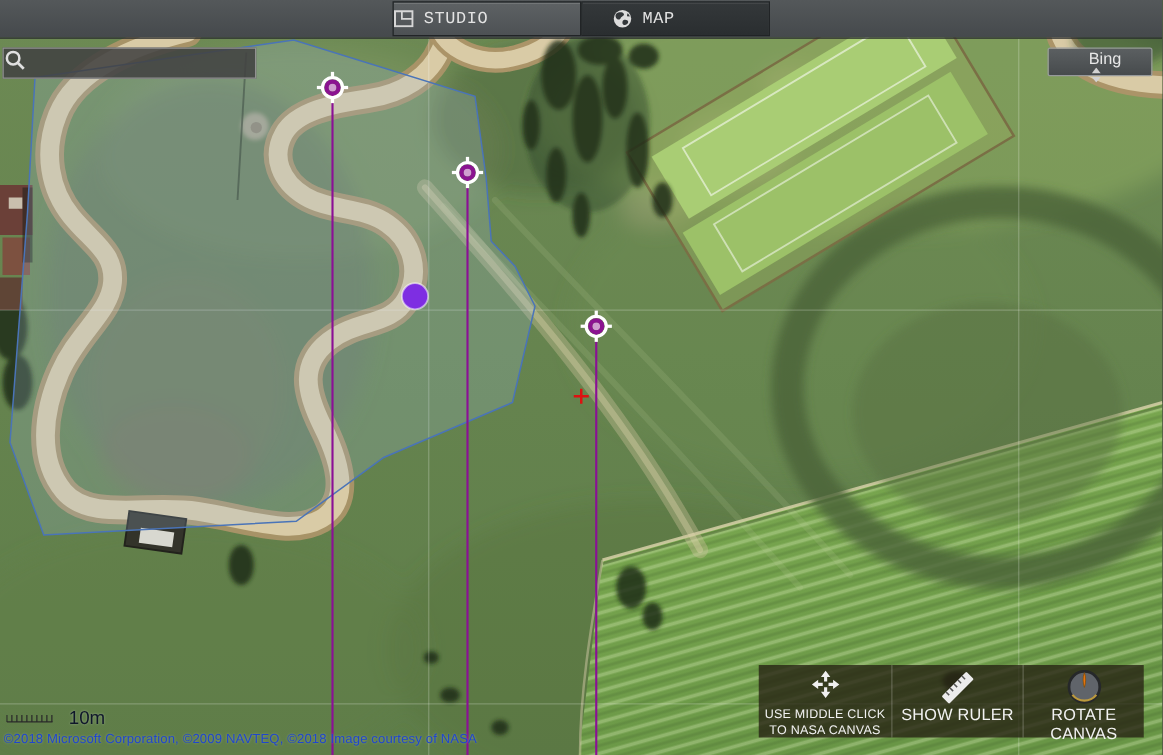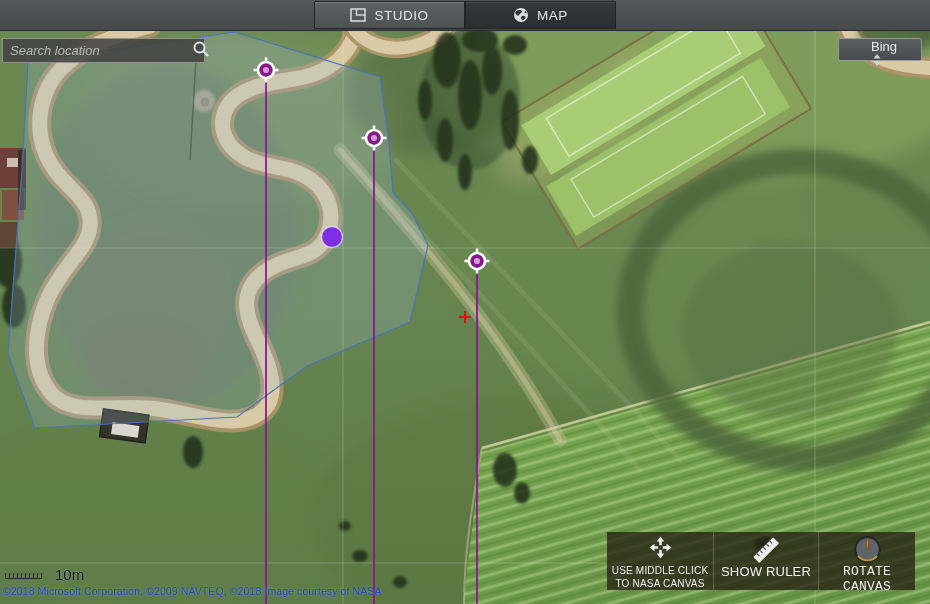--- a/index.html
+++ b/index.html
@@ -16,26 +16,26 @@
   
   .top-bar {
     position:absolute; left:0; top:0; width:100%; height:31px;
     background:linear-gradient(#54585a,#45494c);
     border-bottom:1px solid #282b2d;
     display:flex; justify-content:center; align-items:flex-end;
     z-index:30;
   }
   .tab {
     width:151px; height:28px; margin-bottom:1px;
-    display:flex; align-items:center; justify-content:center; gap:8px;
+    display:flex; align-items:center; gap:8px;
     font-size:13.5px; letter-spacing:0.5px; color:#e3e3e3;
-    border:1px solid #212426; cursor:pointer;
+    border:1px solid #212426; cursor:pointer;font-family:Liberation Mono, monospace;
   }
   .tab-studio { background:linear-gradient(#5e6264,#4d5154); box-shadow:inset 0 1px 0 rgba(255,255,255,0.18); }
-  .tab-map    { background:linear-gradient(#34383a,#2a2e30); box-shadow:inset 0 1px 0 rgba(255,255,255,0.10); }
+  .tab-map    { background:linear-gradient(#34383a,#2a2e30); box-shadow:inset 0 1px 0 rgba(255,255,255,0.10);padding-left:24px; }
   .tab svg { display:block; }
 
   
   .search-box {
     position:absolute; left:2px; top:38px; width:203px; height:25px;
     background:rgba(66,66,66,0.88); border:1px solid #919191;
     display:flex; align-items:center; z-index:20;
   }
   .search-box input {
     flex:1; height:100%; background:transparent; border:none; outline:none;
@@ -62,21 +62,21 @@
     background:rgba(38,33,19,0.78);
     display:flex; z-index:20; color:#f2f2f2;
   }
   .bt-cell {
     display:flex; flex-direction:column; align-items:center; justify-content:flex-start;
     padding-top:4px; cursor:pointer; text-align:center;
   }
   .bt-cell + .bt-cell { border-left:1px solid rgba(210,210,200,0.28); }
   .bt-move   { width:106px; }
   .bt-ruler  { width:105px; }
-  .bt-rotate { width:97px;font-family:Liberation Mono, monospace; }
+  .bt-rotate { width:97px; }
   .bt-move .lbl  { font-size:10px; line-height:11px; letter-spacing:0.2px; margin-top:2px; }
   .bt-ruler .lbl, .bt-rotate .lbl { font-size:13px; margin-top:1px; letter-spacing:0.2px; }
   .bt-ruler .icon-wrap  { height:27px; display:flex; align-items:center; }
   .bt-rotate .icon-wrap { height:27px; display:flex; align-items:center; }
 
   
   .scale {
     position:absolute; left:5px; top:566px; display:flex; align-items:flex-end; gap:10px;
     z-index:20; color:#0f172a; font-size:15px;
     text-shadow:0 0 2px rgba(255,255,255,0.35);
@@ -278,21 +278,20 @@
           <path d="M3,4 C5,2.5 8,2.5 9,4 C10,5.5 7,6 6.5,7.5 C6,9 4,9 3,7.5 C2.2,6.3 2.2,5 3,4 Z" fill="#33373a"></path>
           <path d="M9,9 C11,8.5 13,9.5 12.5,11 C12,12.5 10,13.5 8.5,12.5 C7.5,11.8 7.8,9.5 9,9 Z" fill="#33373a"></path>
           <path d="M12,3.5 C13,4.2 13.6,5.2 13.8,6.2 L11.5,6 Z" fill="#33373a"></path>
         </svg>
       </span>
       <span>MAP</span>
     </div>
   </div>
 
   <div class="search-box">
-    <input type="text" placeholder="Search location" style="">
     <span class="mag">
       <svg width="18" height="18" viewBox="0 0 18 18">
         <circle cx="7.5" cy="7.5" r="5" fill="none" stroke="#e0e0e0" stroke-width="2"></circle>
         <line x1="11.2" y1="11.2" x2="16" y2="16" stroke="#e0e0e0" stroke-width="2.2"></line>
       </svg>
     </span>
   </div>
 
   <div class="provider">
     <span class="value">Bing</span>

